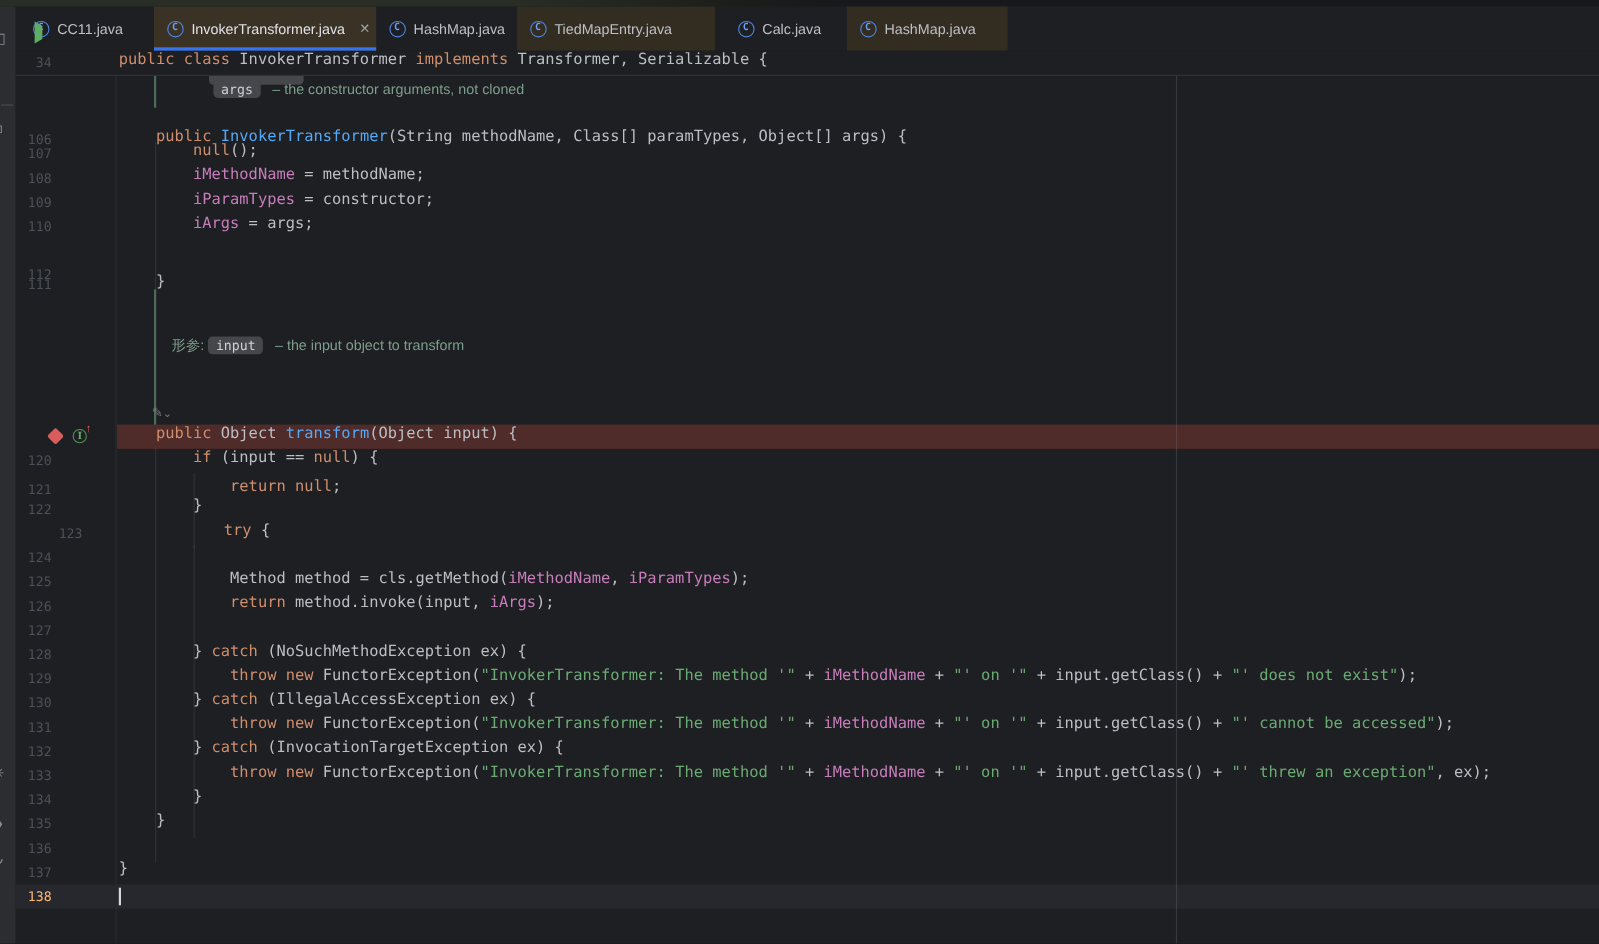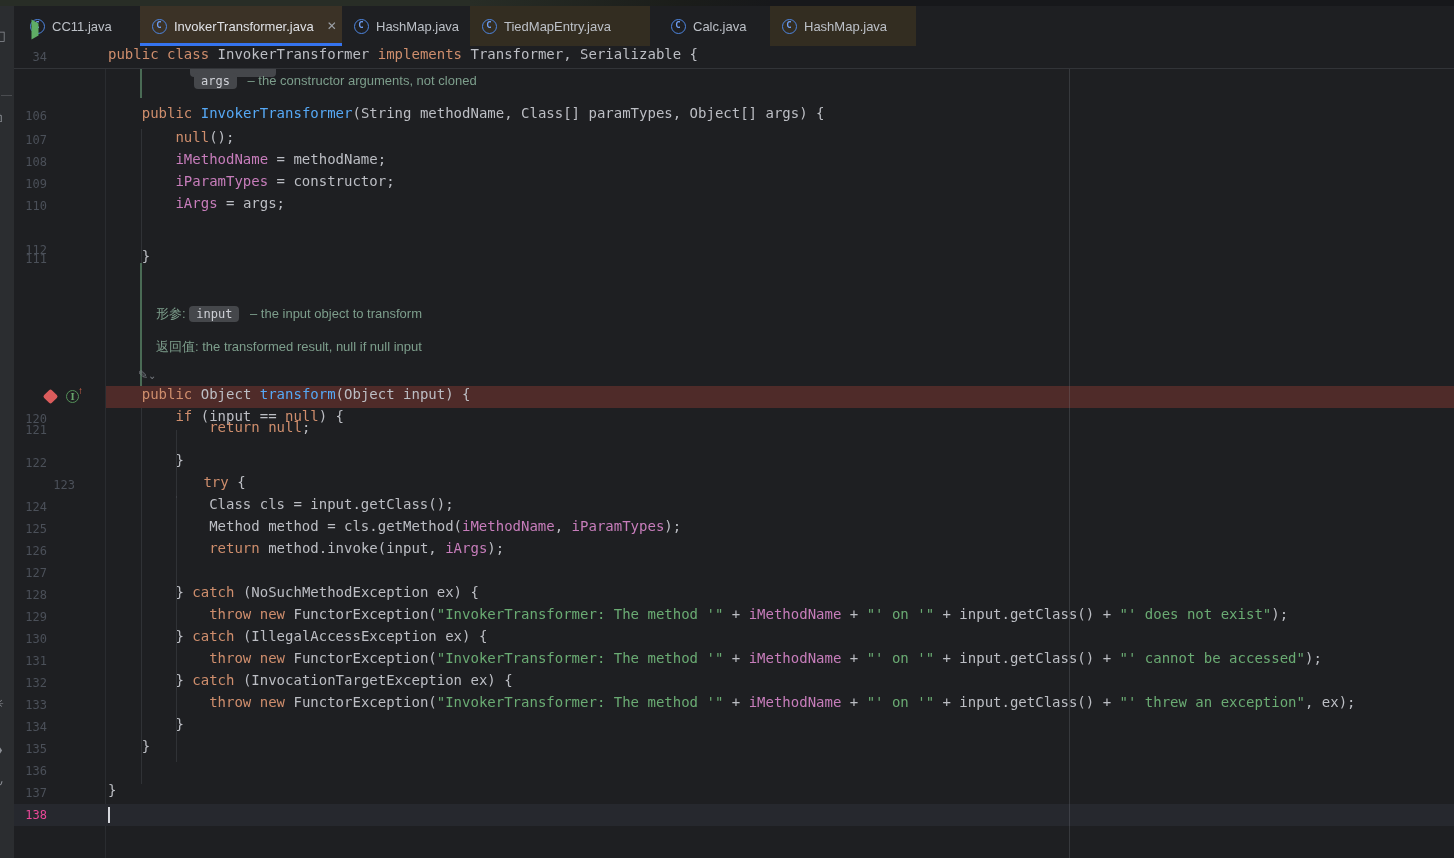--- a/index.html
+++ b/index.html
@@ -27,21 +27,21 @@
           border-left:4px solid transparent;border-right:4px solid transparent;
           border-bottom:7px solid #5fad65;transform:rotate(90deg);}
   .tab .close{margin-left:6px;color:#9ca0a6;font-size:12px;line-height:40px;}
   
   #editor{position:absolute;left:0;top:46px;right:0;bottom:0;background:#1e1f22;}
   .row{position:absolute;left:14px;right:0;height:22px;}
   .row.bp{background:linear-gradient(90deg,transparent 92px,#4f2b29 92px);}
   .row.cur{background:#26282e;}
   .num{position:absolute;left:0;top:0;width:33px;text-align:right;color:#4b5059;
        font:12px "DejaVu Sans Mono",monospace;line-height:22px;}
-  .row.cur .num{color:#ec4899;}
+  .row.cur .num{color:#fdba74;}
   .code{position:absolute;left:94px;top:0;line-height:22px;white-space:pre;
         font:14px "DejaVu Sans Mono",monospace;color:#bcbec4;}
   .tk-k{color:#cf8e6d;} .tk-p{color:#bcbec4;} .tk-d{color:#56a8f5;}
   .tk-f{color:#c77dbb;} .tk-s{color:#6aab73;}
   .caret{position:absolute;left:94px;top:3px;width:2px;height:16px;background:#d6d8dd;}
   .bp-d{position:absolute;left:31px;top:5px;width:11px;height:11px;background:#db5c5c;
         transform:rotate(45deg);border-radius:2px;}
   .impl{position:absolute;left:52px;top:4px;width:13px;height:13px;border:1px solid #549159;
         border-radius:50%;color:#67a66c;font:bold 9px "DejaVu Serif",serif;text-align:center;line-height:13px;box-sizing:border-box;}
   .impl-a{position:absolute;left:64px;top:-1px;color:#e0694e;font-size:10px;}
@@ -122,27 +122,26 @@
     <div class="doc" style="left:194px;top:24px">
       <span class="chip">args</span>
       <span style="margin-left:7px">– the constructor arguments, not cloned</span>
     </div>
 
     <div class="doc" style="left:156px;top:257px">
       <span>形参:</span>
       <span class="chip" style="">input</span>
       <span style="margin-left:7px">– the input object to transform</span>
     </div>
-    <div class="doc" style="left:156px;top:290px">返回值: the transformed result, null if null input</div>
     <div class="doc-toggle" style="left:138px;top:322px">
       <span>✎</span><span style="font-size:10px">⌄</span>
     </div>
 
     <div>
-        <div class="row" style="top: 59px; text-decoration: underline;">
+        <div class="row" style="top: 70px; text-decoration: underline;">
           <span class="num">106</span>
           <span class="code"><span class="tk-p">    </span><span class="tk-k">public </span><span class="tk-d">InvokerTransformer</span><span class="tk-p">(String methodName, Class[] paramTypes, Object[] args) {</span></span>
         </div>
         <div class="row" style="top: 83px;">
           <span class="num">107</span>
           <span class="code"><span class="tk-p">        </span><span class="tk-k">null</span><span class="tk-p">();</span></span>
         </div>
         <div class="row" style="top: 105px;">
           <span class="num">108</span>
           <span class="code"><span class="tk-p">        </span><span class="tk-f">iMethodName</span><span class="tk-p"> = methodName;</span></span>
@@ -167,35 +166,34 @@
           <span class="num"></span>
           <span class="bp-d"></span>
           <span class="impl">I</span>
           <span class="impl-a">↑</span>
           <span class="code"><span class="tk-p">    </span><span class="tk-k">public </span><span class="tk-p">Object </span><span class="tk-d">transform</span><span class="tk-p">(Object input) {</span></span>
         </div>
         <div class="row" style="top: 362px;">
           <span class="num">120</span>
           <span class="code"><span class="tk-p">        </span><span class="tk-k">if</span><span class="tk-p"> (input == </span><span class="tk-k">null</span><span class="tk-p">) {</span></span>
         </div>
-        <div class="row" style="top: 373px;">
+        <div class="row" style="top: 388px;">
           <span class="num">121</span>
           <span class="code"><span class="tk-p">            </span><span class="tk-k">return null</span><span class="tk-p">;</span></span>
         </div>
         <div class="row" style="top: 406px;">
           <span class="num">122</span>
           <span class="code"><span class="tk-p">        }</span></span>
         </div>
         <div class="row" style="top: 428px; margin-left: 28px;">
           <span class="num">123</span>
           <span class="code"><span class="tk-p">        </span><span class="tk-k">try</span><span class="tk-p"> {</span></span>
         </div>
         <div class="row" style="top: 450px;">
           <span class="num">124</span>
-          <span class="code"><span class="tk-p">            Class cls = input.getClass();</span></span>
         </div>
         <div class="row" style="top: 472px;">
           <span class="num">125</span>
           <span class="code"><span class="tk-p">            Method method = cls.getMethod(</span><span class="tk-f">iMethodName</span><span class="tk-p">, </span><span class="tk-f">iParamTypes</span><span class="tk-p">);</span></span>
         </div>
         <div class="row" style="top: 494px;">
           <span class="num">126</span>
           <span class="code"><span class="tk-p">            </span><span class="tk-k">return</span><span class="tk-p"> method.invoke(input, </span><span class="tk-f">iArgs</span><span class="tk-p">);</span></span>
         </div>
         <div class="row" style="top: 516px;">

